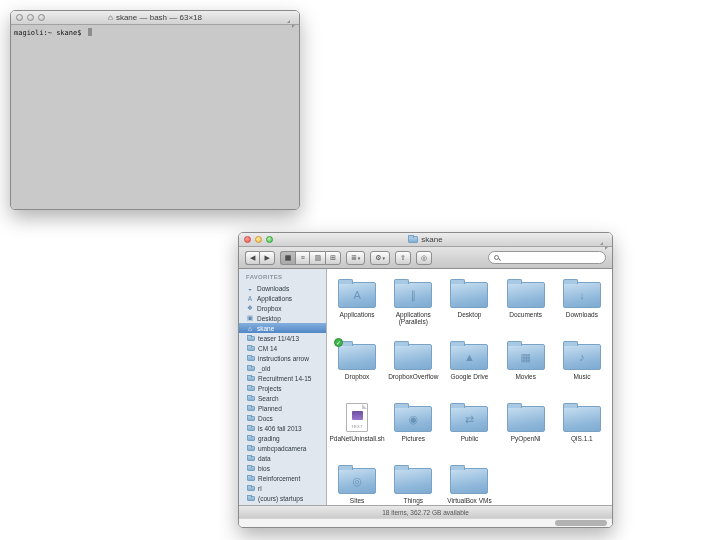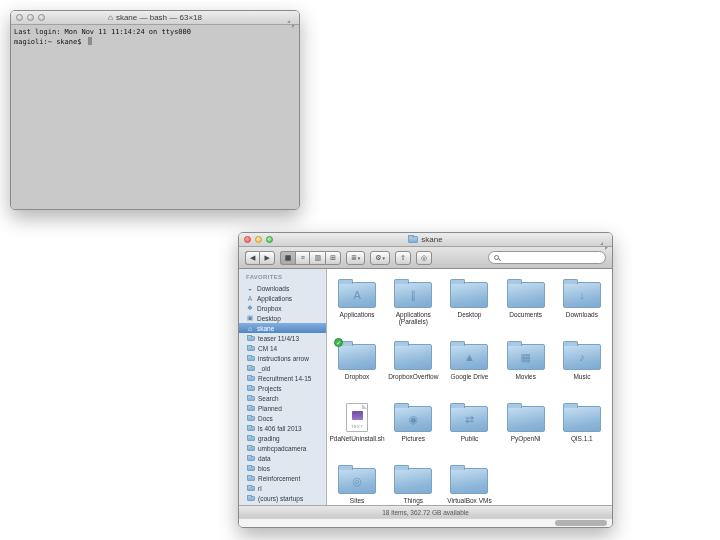--- a/index.html
+++ b/index.html
@@ -108,23 +108,20 @@
       <span>skane — bash — 63×18</span>
     </div>
     <span class="fsbtn">
       <svg width="8" height="8" viewBox="0 0 8 8">
           <path d="M0 3 L3 0 L3 3 Z" fill="#777"></path>
           <path d="M8 5 L5 8 L5 5 Z" fill="#777"></path>
         </svg>
     </span>
   </div>
   <div class="terminal-body">
-    <div id="terminal-lines">
-        <div>Last login: Mon Nov 11 11:14:24 on ttys000</div>
-      </div>
     <div>
       <span>magioli:~ skane$</span>
       <span class="cursor"></span>
     </div>
   </div>
 </div>
 
 <div class="window" id="finder-window">
   <div class="titlebar">
     <div class="traffic">

